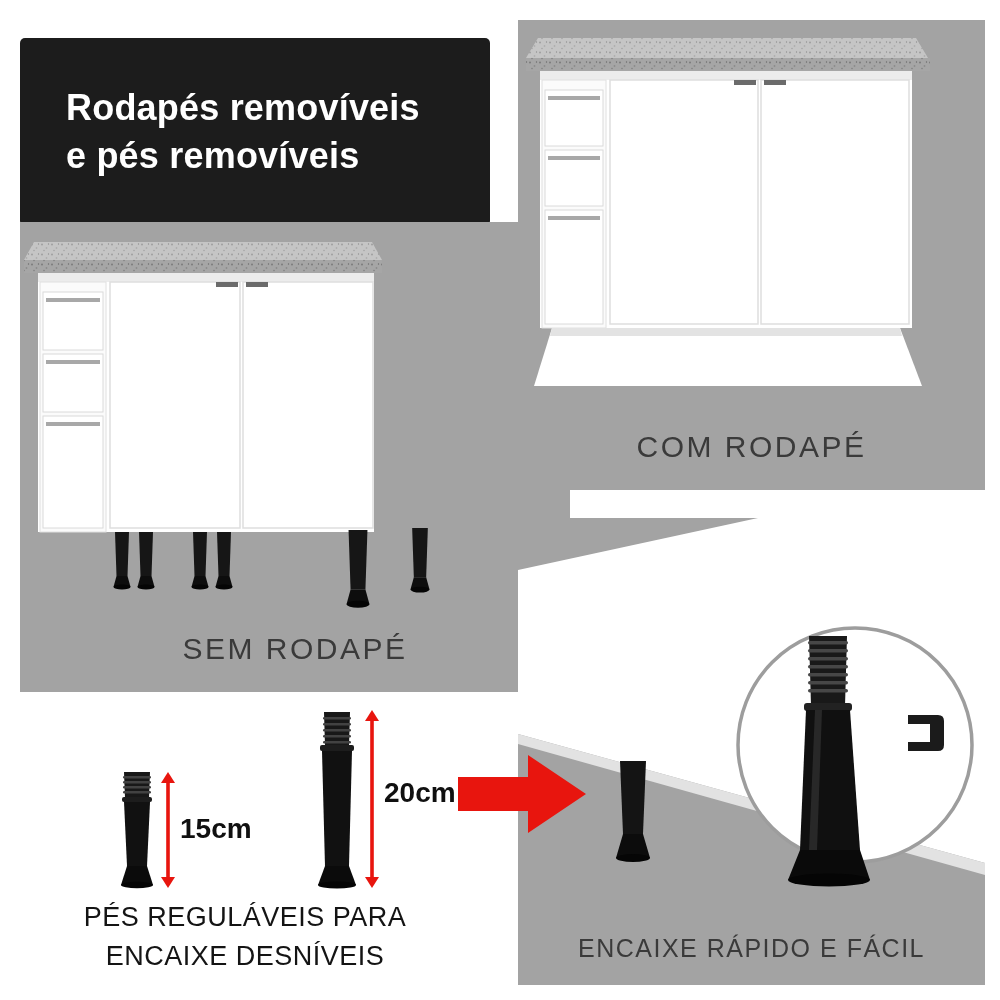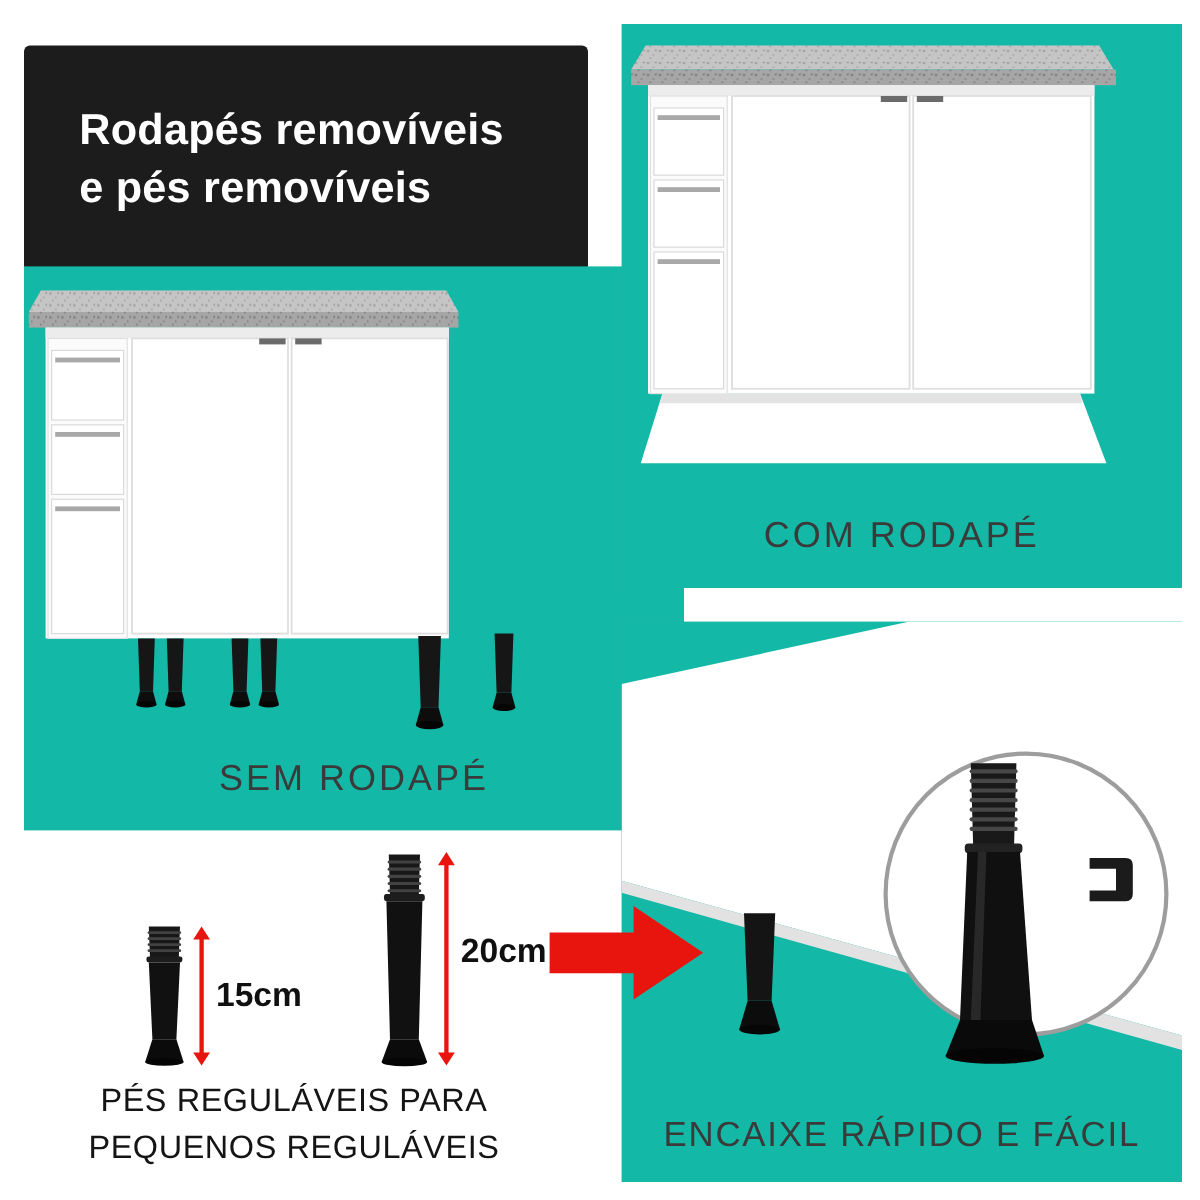--- a/index.html
+++ b/index.html
@@ -16,33 +16,33 @@
     position:absolute; left:20px; top:18px; width:470px; height:188px;
     background:#1c1c1c; border-radius:5px;
     display:flex; flex-direction:column; justify-content:center;
     padding-left:46px;
     margin-top:20px;
   }
   .header-box .line {
     color:#ffffff; font-size:36px; font-weight:700; line-height:1.32; letter-spacing:0.2px;
   }
 
-  .panel { position:absolute; background:#14b8a6;text-decoration:underline; }
+  .panel { position:absolute; background:#a3a3a3;text-decoration:underline; }
   #panel-sem { left:20px;  top:222px; width:550px; height:470px; }
   #panel-com { left:518px; top:20px;  width:467px; height:470px; }
   #panel-enc { left:518px; top:518px; width:467px; height:467px; }
   .panel svg { position:absolute; left:0; top:0; display:block; }
 
   .panel-label {
     position:absolute; left:0; right:0; text-align:center;
     font-size:30px; font-weight:400; color:#3a3a3a; letter-spacing:2.5px;
   }
   #panel-sem .panel-label { bottom:26px; }
   #panel-com .panel-label { bottom:26px; }
-  #panel-enc .panel-label { bottom:22px; font-size:29px; letter-spacing:1.5px; }
+  #panel-enc .panel-label { bottom:22px; font-size:25px; letter-spacing:1.5px; }
 
   .feet-area {
     position:absolute; left:20px; top:698px; width:580px; height:200px; z-index:2;
   }
   .feet-area svg { display:block; }
 
   .measure-text { font-family:"Liberation Sans", sans-serif; font-size:28px; font-weight:600; fill:#101010; }
 
   .caption {
     position:absolute; left:25px; top:898px; width:440px;
@@ -241,16 +241,16 @@
         <polygon points="352,190 345,179 359,179" fill="#e8150e"></polygon>
       </g>
       <text x="364" y="104" class="measure-text">20cm</text>
 
       <polygon points="438,79 508,79 508,57 566,96 508,135 508,113 438,113" fill="#e8150e"></polygon>
     </svg>
   </div>
 
   <div class="caption">
     <div>PÉS REGULÁVEIS PARA</div>
-    <div>PEQUENOS REGULÁVEIS</div>
+    <div>ENCAIXE DESNÍVEIS</div>
   </div>
 
 </div>
 
 </body></html>

